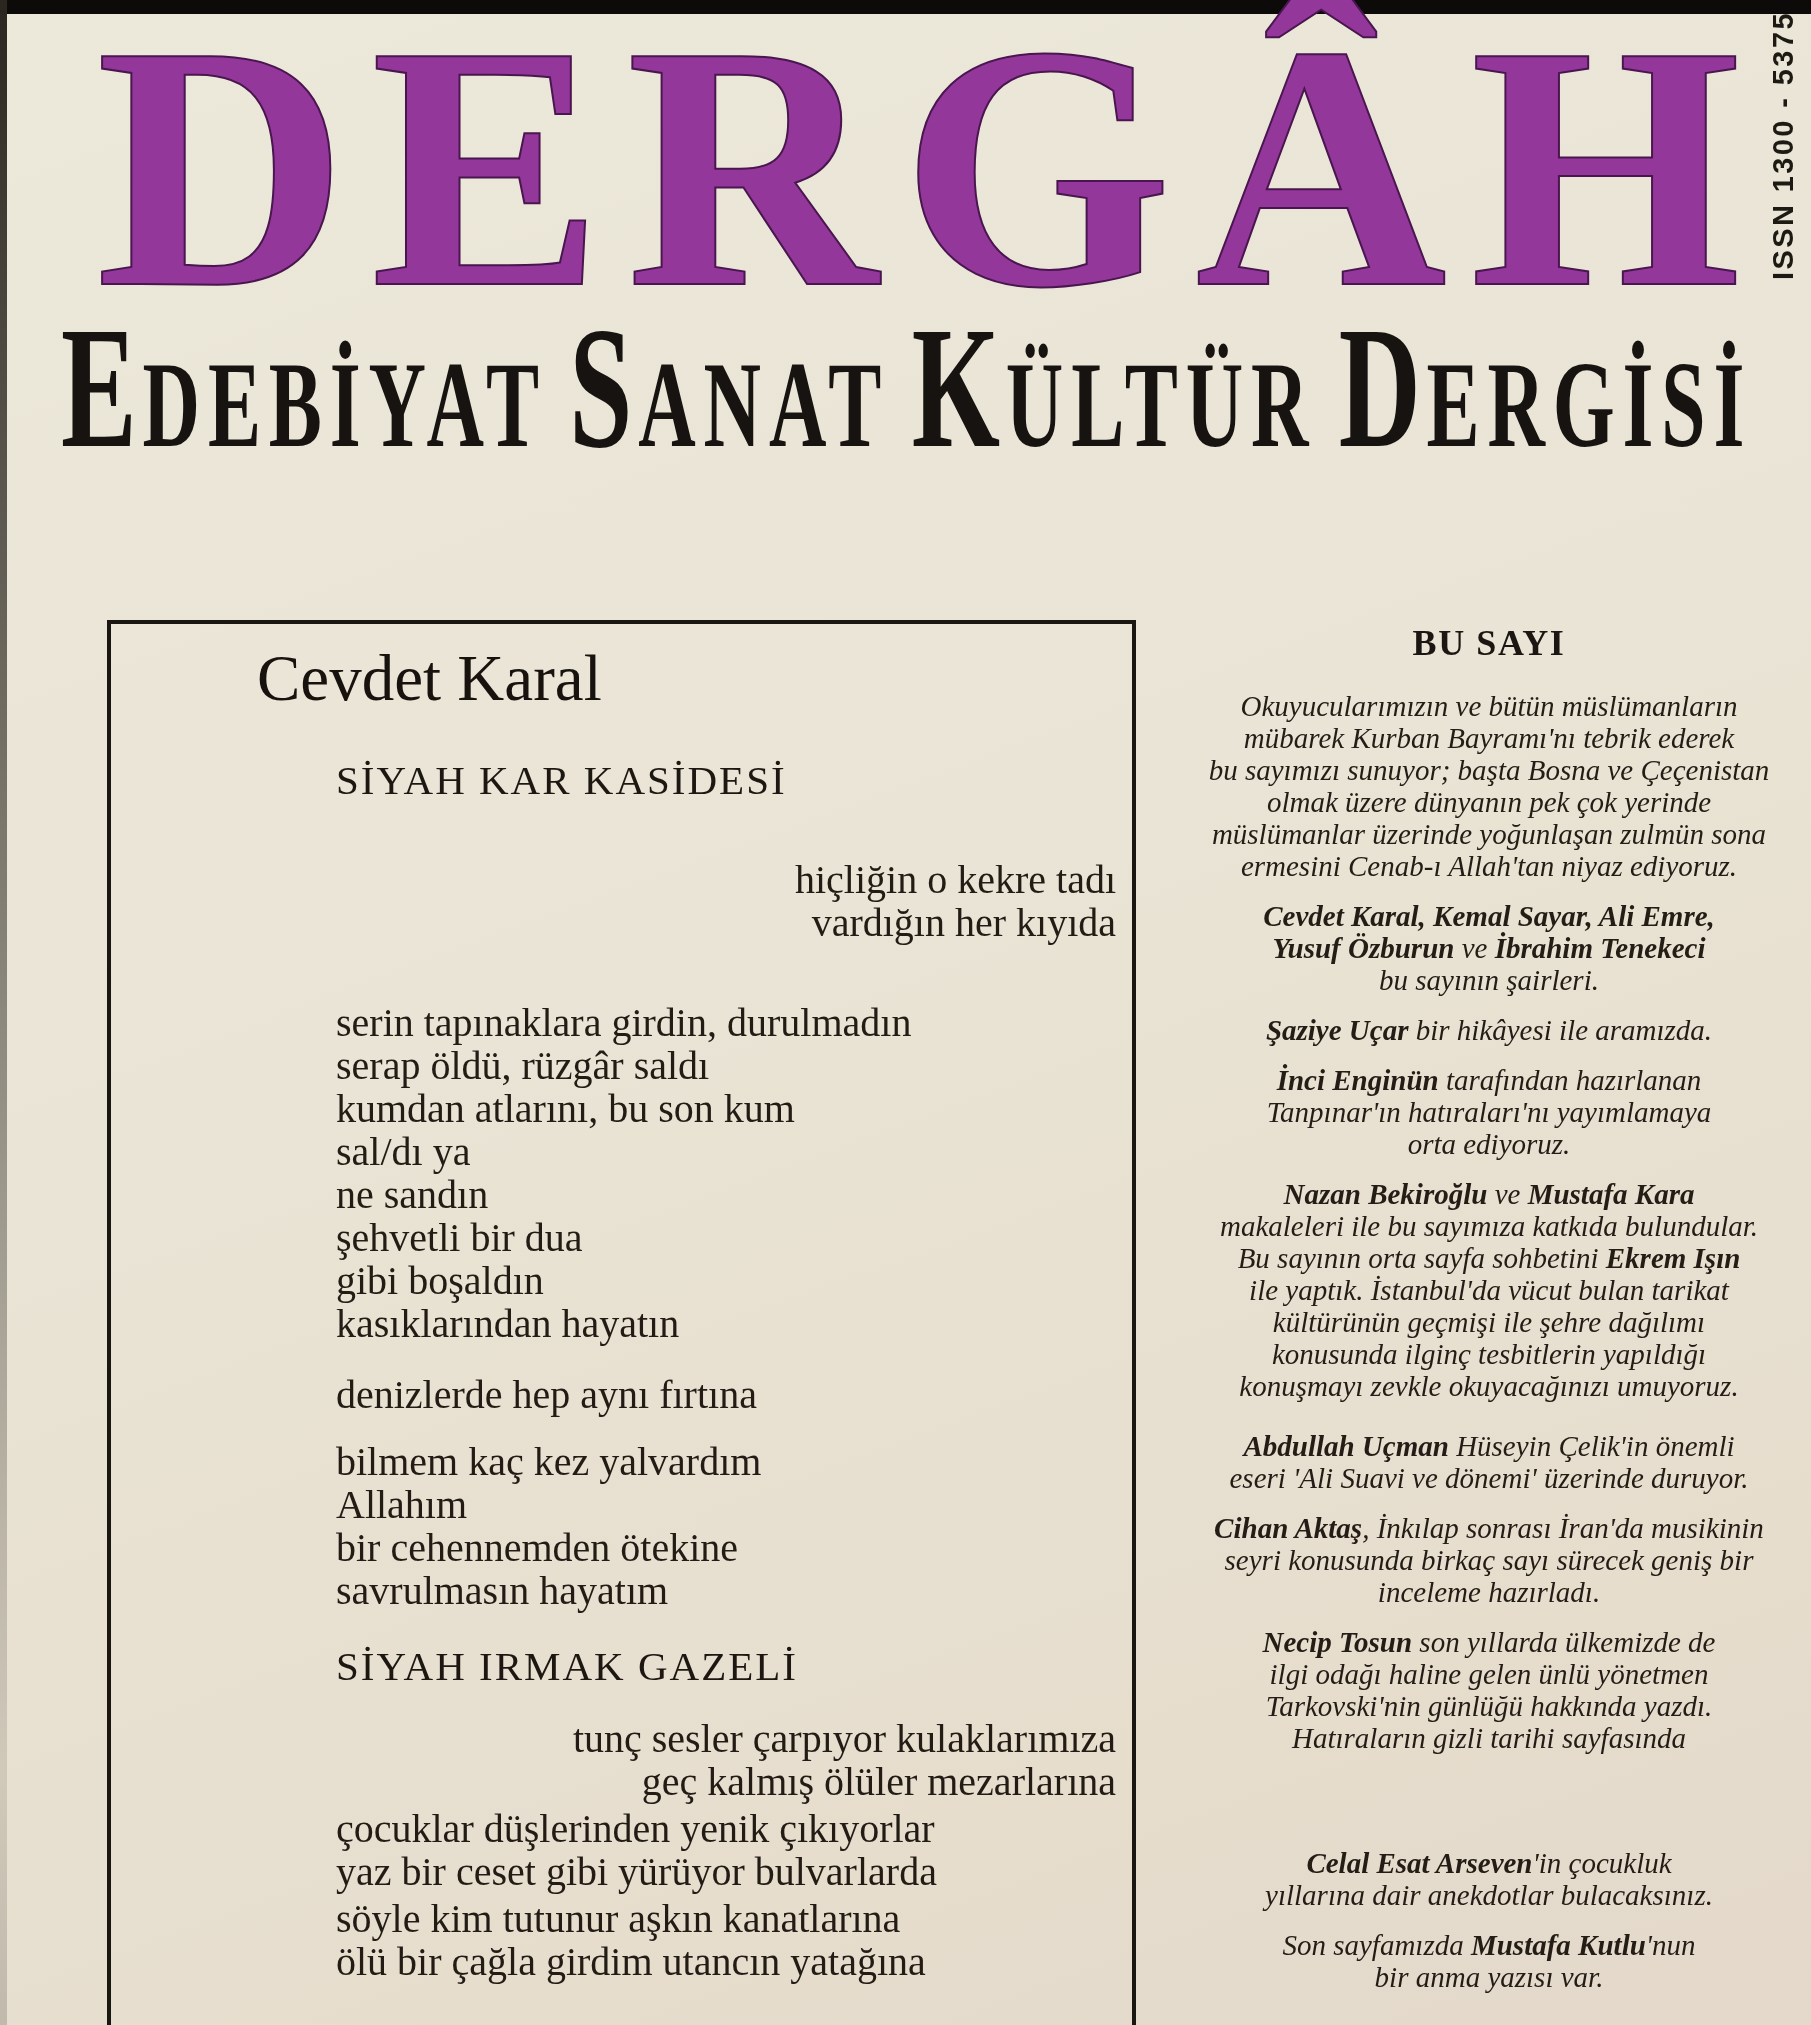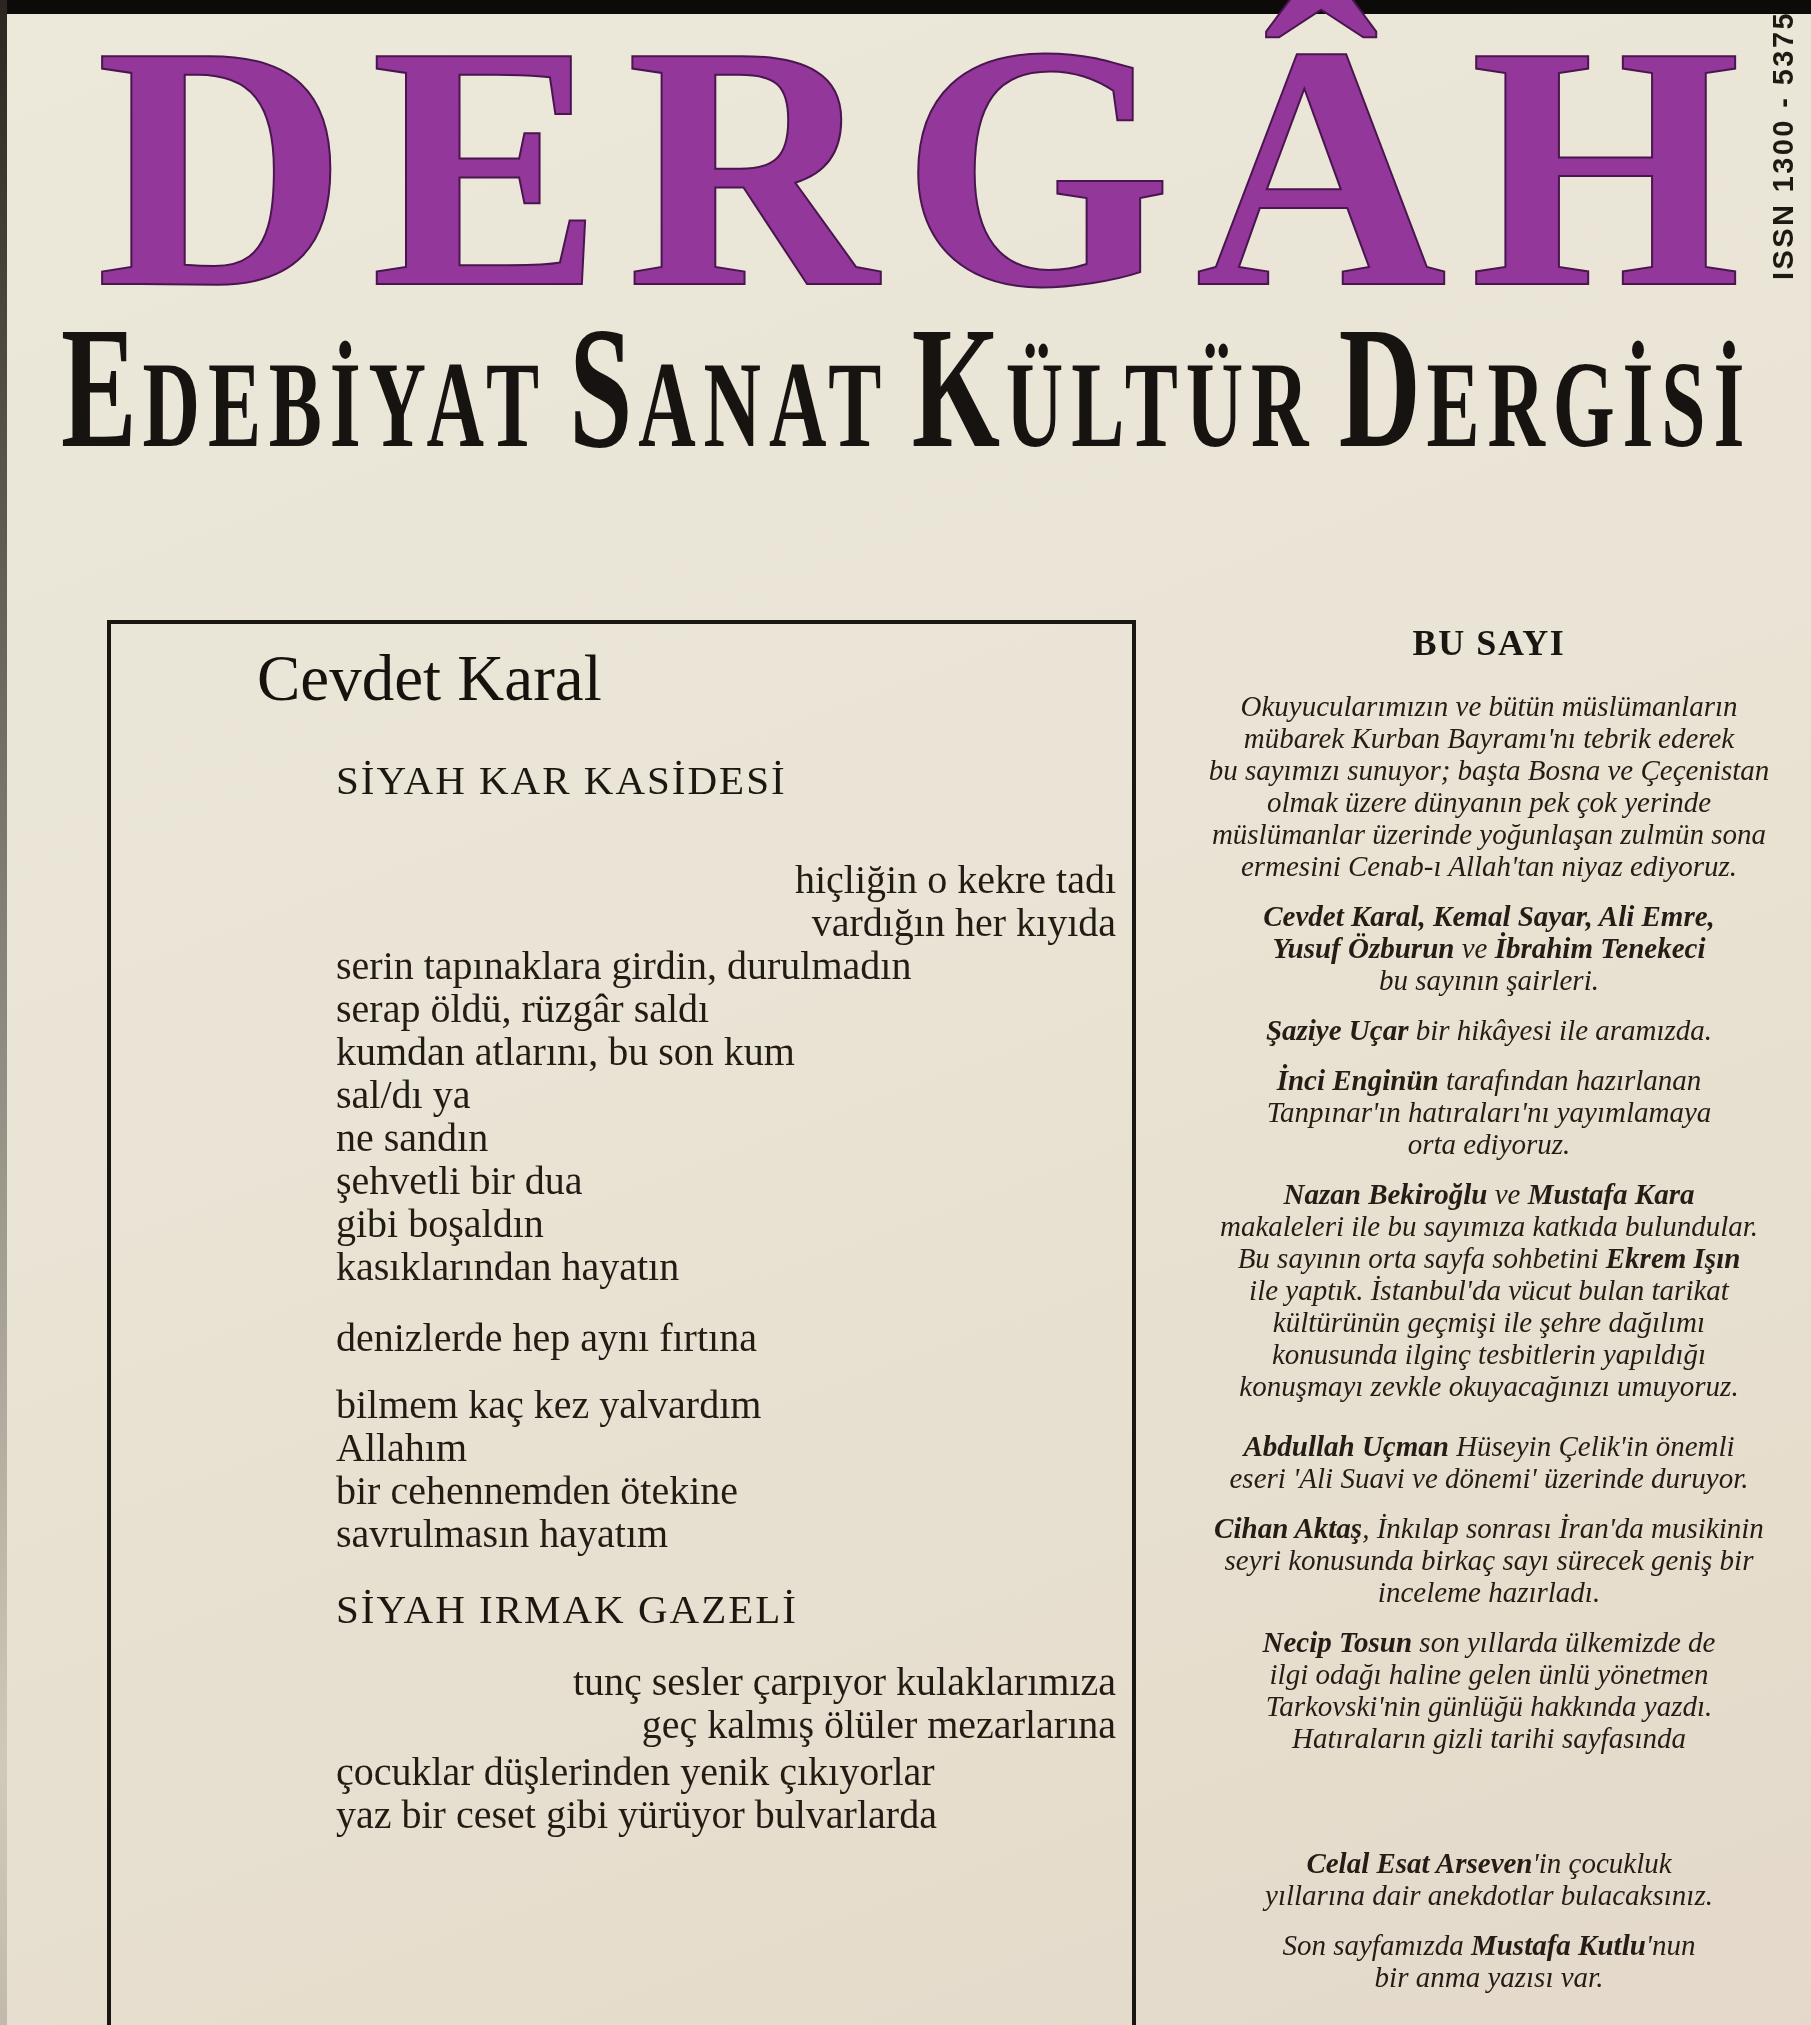--- a/index.html
+++ b/index.html
@@ -39,21 +39,21 @@
   }
   .author{
     font-size:65px; line-height:69px; color:#17120d;
     margin-left:-79px;
   }
   .poem-title{font-size:41px; line-height:45px; letter-spacing:2px; color:#1c1711;}
   .t1{margin-top:45px;}
   .t2{margin-top:32px;}
   .stanza{font-size:40px; line-height:43px; white-space:pre-line; color:#221c15;}
   .s-a{margin-top:55px;text-align:right;}
-  .s-b{}
+  .s-b{margin-top:57px;}
   .s-c{margin-top:28px;}
   .s-d{margin-top:24px;}
   .s-e{margin-top:28px;text-align:right;}
   .s-f{margin-top:4px;}
   
   .right-col{position:absolute; left:1173px; top:624px; width:632px;text-align:center;}
   .busayi-heading{
     font-size:36px; line-height:38px; font-weight:bold; letter-spacing:1.6px; color:#1b1611;
   }
   .ed{
@@ -106,20 +106,22 @@
     <div class="stanza s-c">denizlerde hep aynı fırtına</div>
     <div class="stanza s-d">bilmem kaç kez yalvardım
 Allahım
 bir cehennemden ötekine
 savrulmasın hayatım</div>
     <div class="poem-title t2">SİYAH IRMAK GAZELİ</div>
     <div class="stanza s-e">tunç sesler çarpıyor kulaklarımıza
 geç kalmış ölüler mezarlarına</div>
     <div class="stanza s-f">çocuklar düşlerinden yenik çıkıyorlar
 yaz bir ceset gibi yürüyor bulvarlarda</div>
+    <div class="stanza s-f">söyle kim tutunur aşkın kanatlarına
+ölü bir çağla girdim utancın yatağına</div>
   </div>
 
   <div class="right-col">
     <div class="busayi-heading">BU SAYI</div>
     <p class="ed mt-a"><span>Okuyucularımızın ve bütün müslümanların
 mübarek Kurban Bayramı'nı tebrik ederek
 bu sayımızı sunuyor; başta Bosna ve Çeçenistan
 olmak üzere dünyanın pek çok yerinde
 müslümanlar üzerinde yoğunlaşan zulmün sona
 ermesini Cenab-ı Allah'tan niyaz ediyoruz.</span></p>

